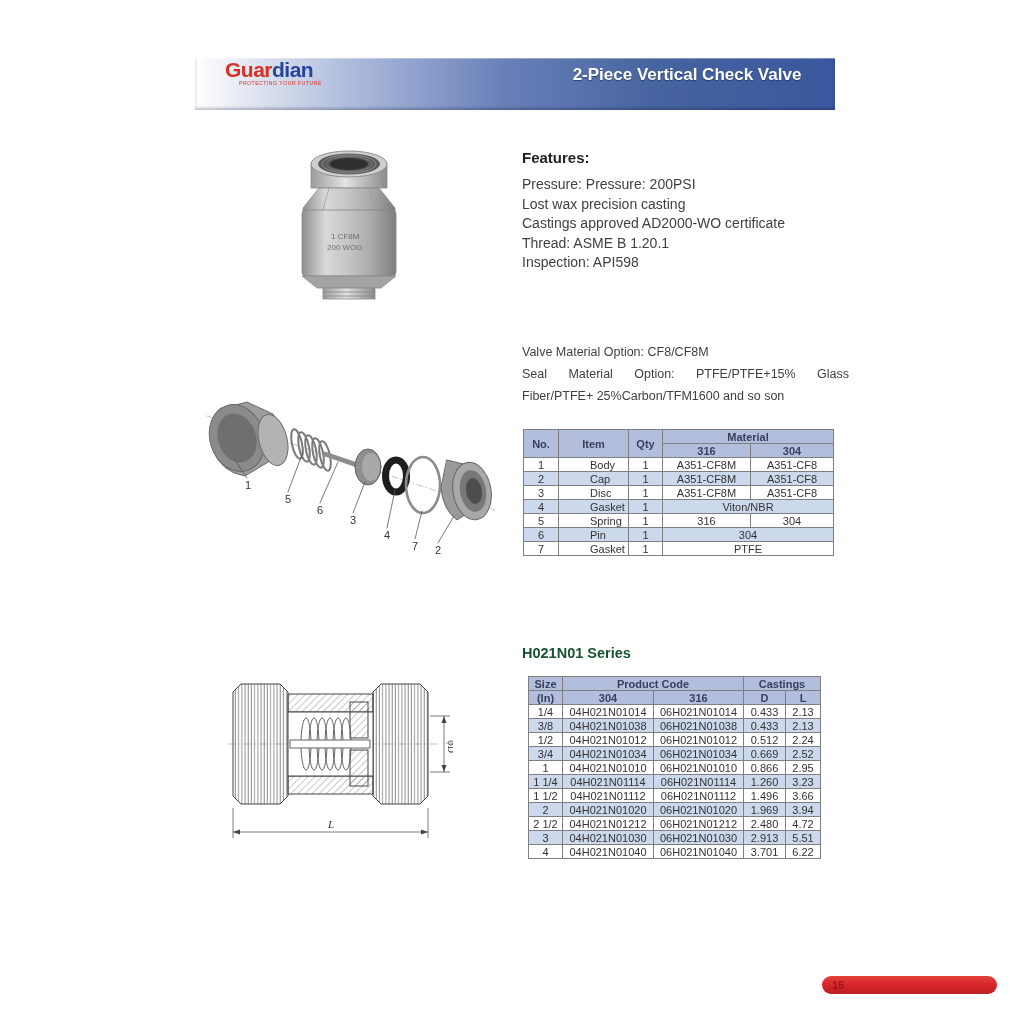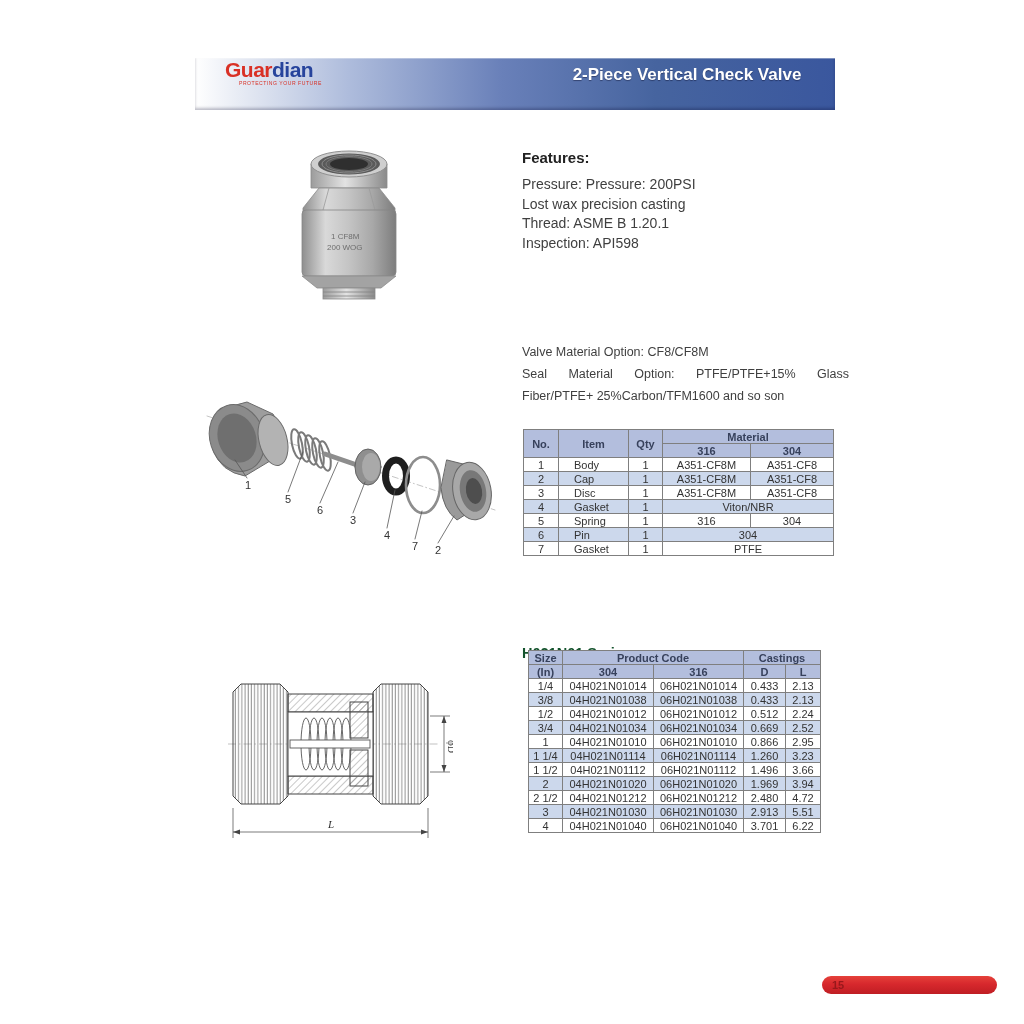--- a/index.html
+++ b/index.html
@@ -26,22 +26,22 @@
   .materials{position:absolute;left:522px;top:341px;width:327px;font-size:12.5px;color:#3f3f3f;line-height:22px;}
   .materials .just{text-align:justify;}
 
   
   table.data{border-collapse:collapse;font-size:11px;color:#333;table-layout:fixed;border-radius:26px;}
   table.data td,table.data th{border:1px solid #7f7f7f;text-align:center;padding:0 2px;height:13px;
     overflow:hidden;white-space:nowrap;font-weight:normal;}
   table.data th{background:#b3bedd;font-weight:bold;color:#37415c;}
   table.data tr.stripe td{background:#ccd8ec;}
   .parts-table{position:absolute;left:523px;top:429px;width:310px;}
-  .parts-table td.item{text-align:left;padding-left:15px;}
-  .dims-table{position:absolute;left:528px;top:650px;width:292px;padding-left:45px;}
+  .parts-table td.item{text-align:left;padding-left:31px;}
+  .dims-table{position:absolute;left:528px;top:676px;width:292px;padding-left:45px;}
   .dims-table td{height:14px;}
   .series-heading{position:absolute;left:522px;top:645px;font-size:14.5px;font-weight:bold;color:#14532d;}
 
   
   .photo-svg{position:absolute;left:293px;top:146px;}
   .exploded-svg{position:absolute;left:195px;top:388px;}
   .drawing-svg{position:absolute;left:228px;top:672px;}
 
   
   .page-tab{position:absolute;left:822px;top:976px;width:175px;height:18px;border-radius:9px;
@@ -97,20 +97,21 @@
       <rect x="30" y="142" width="52" height="11" fill="url(#metal2)" stroke="#8a8a8a" stroke-width="0.8"></rect>
       <line x1="30" y1="146" x2="82" y2="146" stroke="#848484" stroke-width="0.8"></line>
       <line x1="30" y1="150" x2="82" y2="150" stroke="#848484" stroke-width="0.8"></line>
     </g>
   </svg>
 
   <div class="features">
     <div class="features-heading">Features:</div>
     <div class="feature-line">Pressure: Pressure: 200PSI</div>
     <div class="feature-line">Lost wax precision casting</div>
+    <div class="feature-line">Castings approved AD2000-WO certificate</div>
     <div class="feature-line">Thread: ASME B 1.20.1</div>
     <div class="feature-line">Inspection: API598</div>
   </div>
 
   <div class="materials">
     <div>Valve Material Option: CF8/CF8M</div>
     <div class="just">Seal Material Option: PTFE/PTFE+15% Glass Fiber/PTFE+ 25%Carbon/TFM1600 and so son</div>
   </div>
 
   <svg class="exploded-svg" width="310" height="180" viewBox="0 0 310 180">

